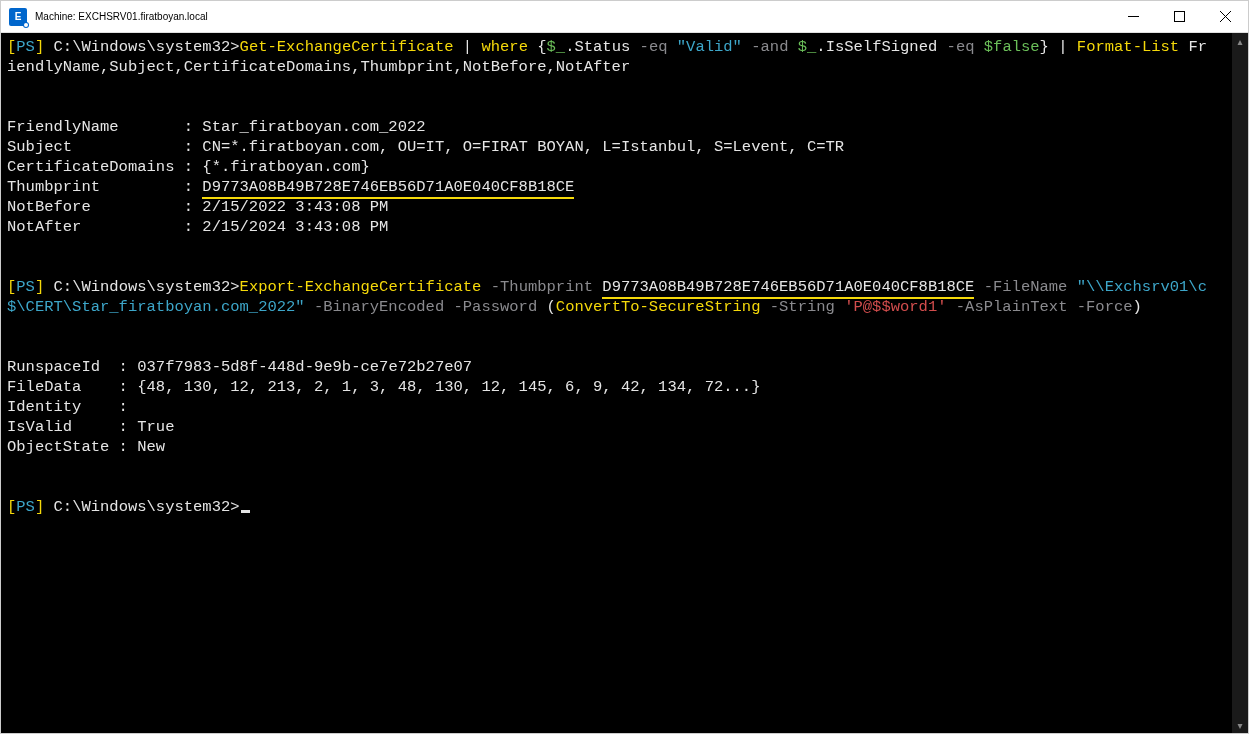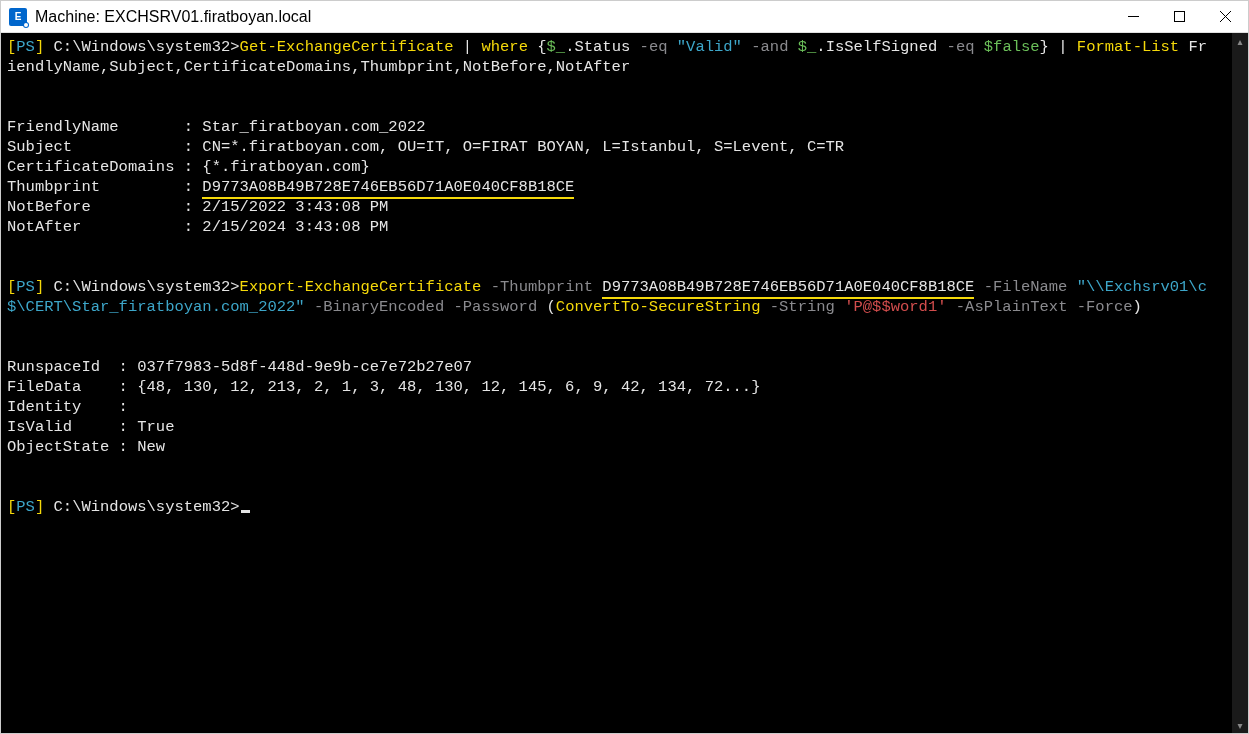--- a/index.html
+++ b/index.html
@@ -45,21 +45,21 @@
       content: "";
       position: absolute;
       width: 4px;
       height: 4px;
       background: #fff;
       border-radius: 50%;
       bottom: -1px;
       right: -1px;
       box-shadow: 0 0 0 1px #0066cc;
     }
-    .title-text { font-size: 16px; color: #000; }
+    .title-text { font-size: 10px; color: #000; }
     .titlebar-spacer { flex: 1; }
     .win-controls { display: flex; }
     .win-btn {
       width: 46px;
       height: 32px;
       display: flex;
       align-items: center;
       justify-content: center;
       font-size: 14px;
       color: #000;

